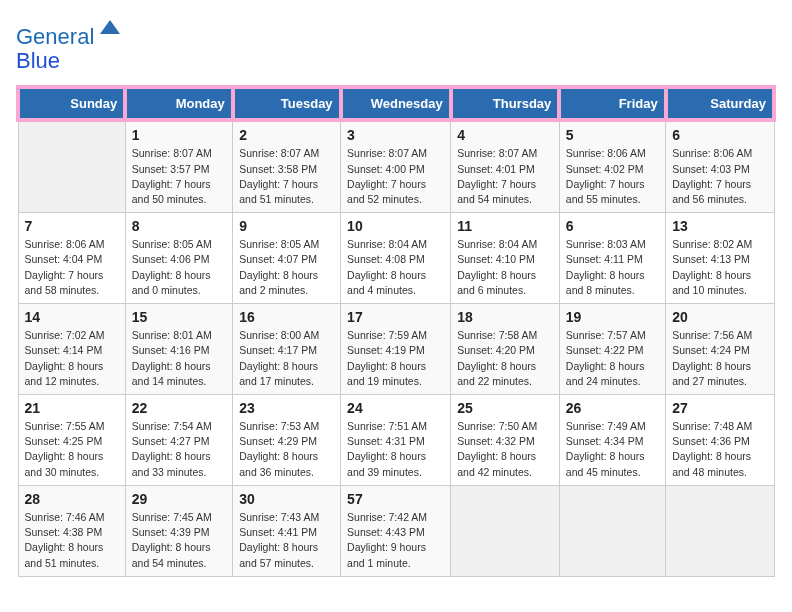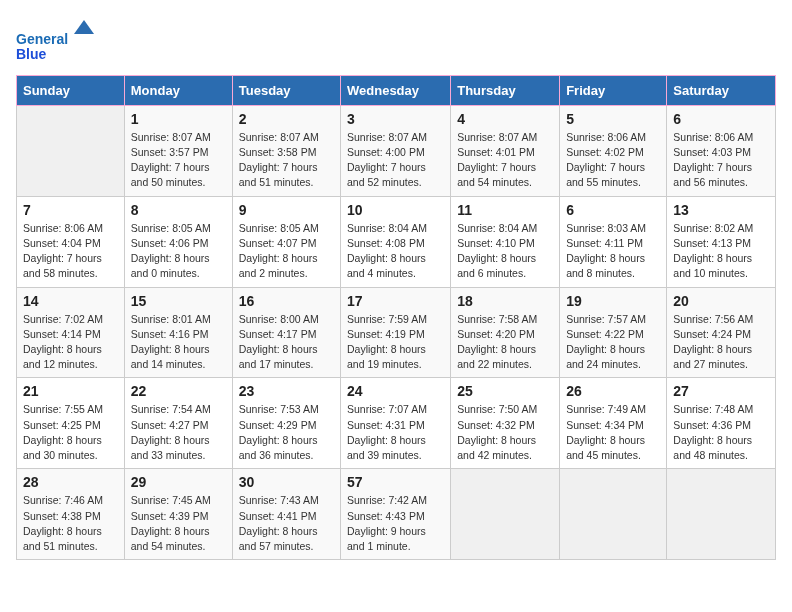--- a/index.html
+++ b/index.html
@@ -14,22 +14,22 @@
       display: flex;
       justify-content: space-between;
       align-items: flex-start;
       margin-bottom: 12px;
     }
     .logo {
       display: flex;
       align-items: center;
     }
     .logo-text {
-      font-size: 14px;
-      font-weight: bold;
+      font-size: 22px;
+      font-weight: normal;
       color: #333;
       line-height: 1.1;
     }
     .logo-text span {
       color: #1a6bb5;
     }
     .logo-icon {
       width: 28px;
       height: 28px;
       margin-left: 2px;
@@ -49,22 +49,22 @@
     table {
       width: 100%;
       border-collapse: collapse;
     }
     thead tr th {
       background-color: #2b6cb0;
       color: #fff;
       font-size: 13px;
       font-weight: bold;
       padding: 7px 6px;
-      text-align: left;
-      border: 1px solid #f9a8d4;
+      text-align: right;
+      border: 4px solid #f9a8d4;
     }
     tbody tr td {
       border: 1px solid #ccc;
       vertical-align: top;
       padding: 5px 6px;
       width: 113px;
       min-height: 80px;
     }
     tbody tr:nth-child(odd) td {
       background-color: #f9f9f9;
@@ -281,21 +281,21 @@
         </td>
         <td>
           <span class="day-num">23</span>
           <div class="day-info">Sunrise: 7:53 AM
 Sunset: 4:29 PM
 Daylight: 8 hours
 and 36 minutes.</div>
         </td>
         <td>
           <span class="day-num">24</span>
-          <div class="day-info">Sunrise: 7:07 AM
+          <div class="day-info">Sunrise: 7:51 AM
 Sunset: 4:31 PM
 Daylight: 8 hours
 and 39 minutes.</div>
         </td>
         <td>
           <span class="day-num">25</span>
           <div class="day-info">Sunrise: 7:50 AM
 Sunset: 4:32 PM
 Daylight: 8 hours
 and 42 minutes.</div>

